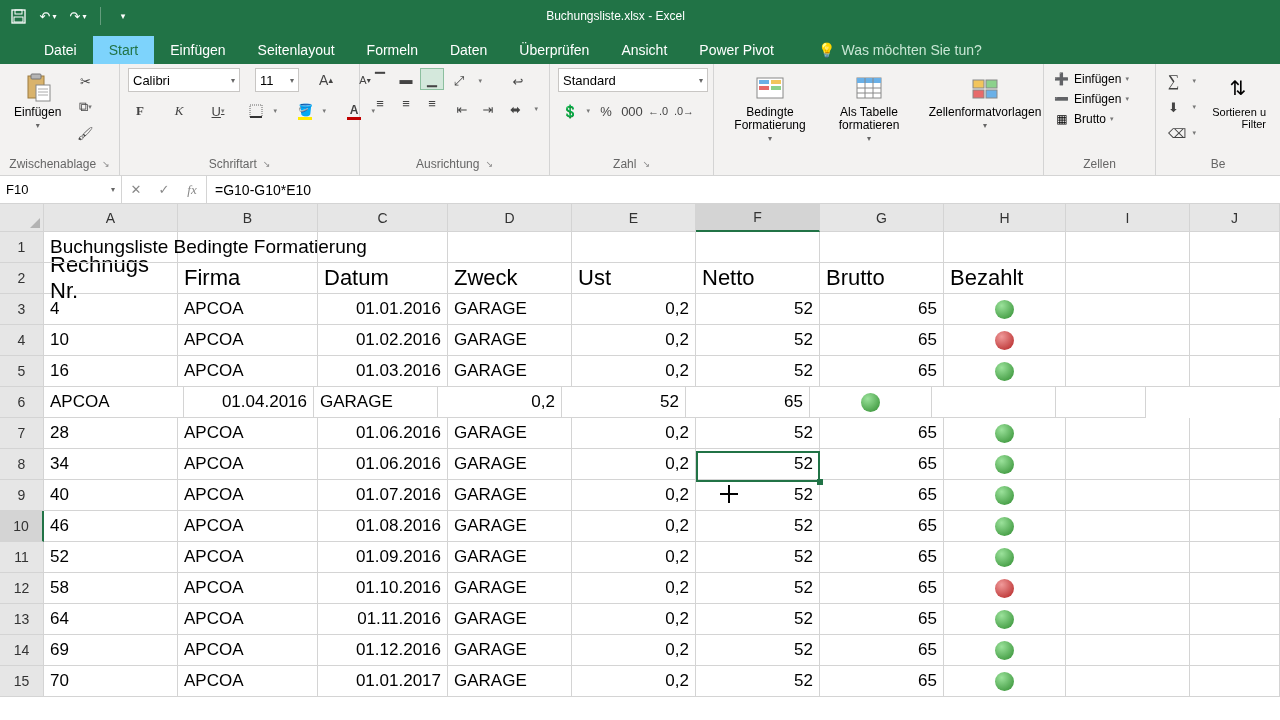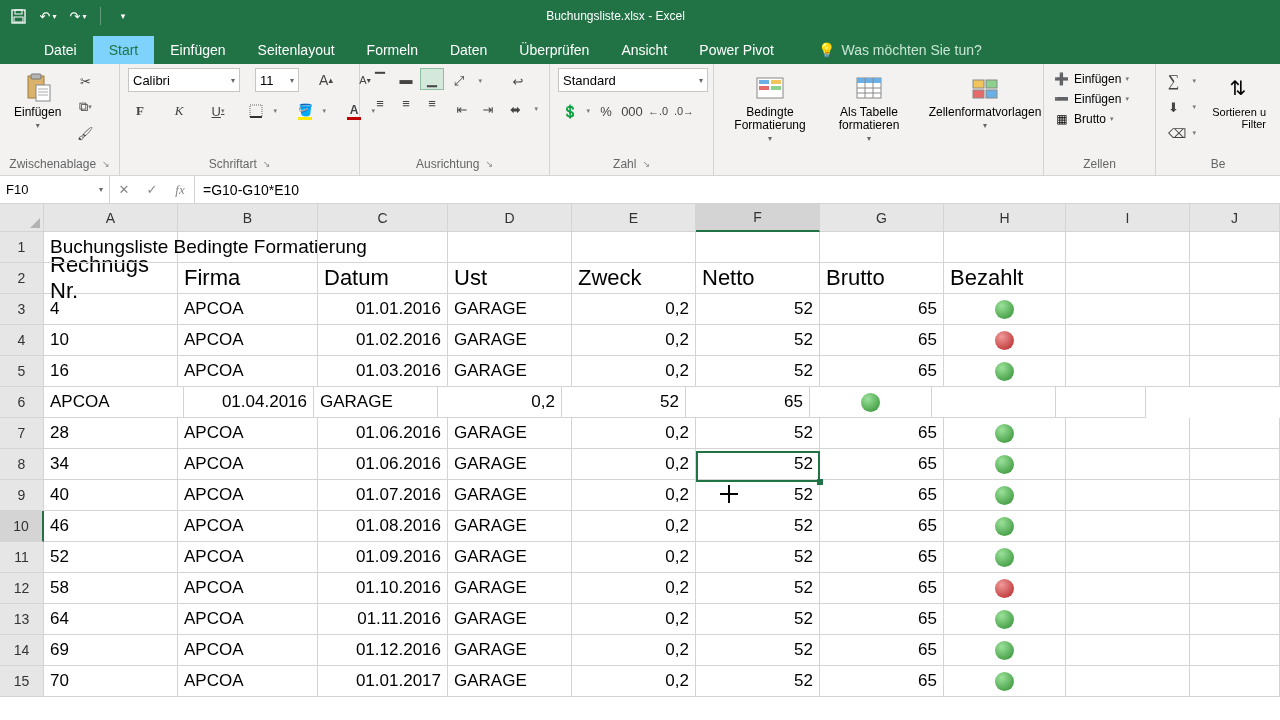--- a/index.html
+++ b/index.html
@@ -48,21 +48,21 @@
 .fill-yellow{background:#ffeb00;height:3px;width:14px;}
 .fill-red{background:#c00000;height:3px;width:14px;}
 .color-swatch-stack{display:flex;flex-direction:column;align-items:center;}
 
 .cells-row{display:flex;flex-direction:column;gap:2px;padding-top:2px;}
 .cells-item{display:flex;align-items:center;gap:4px;font-size:12px;cursor:pointer;padding:1px 2px;}
 .cells-item .ci-ico{width:16px;height:16px;display:flex;align-items:center;justify-content:center;}
 
 
 .formula-bar{height:28px;display:flex;align-items:stretch;border-bottom:1px solid #d4d4d4;background:#fff;}
-.name-box{width:110px;border-right:1px solid #d4d4d4;display:flex;align-items:center;padding:6px 6px;justify-content:space-between;font-size:13px;}
+.name-box{width:122px;border-right:1px solid #d4d4d4;display:flex;align-items:center;padding:6px 6px;justify-content:space-between;font-size:13px;}
 .nb-caret{font-size:8px;color:#666;}
 .fb-btns{display:flex;align-items:center;border-right:1px solid #d4d4d4;}
 .fb-btn{width:28px;display:flex;align-items:center;justify-content:center;color:#888;font-size:13px;}
 .fb-fx{font-style:italic;font-family:'Times New Roman',serif;}
 .formula-input{flex:1;display:flex;align-items:center;padding:0 8px;font-size:14px;}
 
 
 .grid-wrap{position:relative;}
 .col-headers{display:flex;height:28px;}
 .selall{width:44px;border-right:1px solid #d4d4d4;border-bottom:1px solid #d4d4d4;background:#e6e6e6;position:relative;}
@@ -391,22 +391,22 @@
         <div class="cell cG"></div>
         <div class="cell cH"></div>
         <div class="cell cI"></div>
         <div class="cell cJ"></div>
       </div>
       <div class="row r2">
         <div class="rh">2</div>
         <div class="cell cA">Rechnugs Nr.</div>
         <div class="cell cB">Firma</div>
         <div class="cell cC">Datum</div>
+        <div class="cell cD">Zweck</div>
         <div class="cell cE">Ust</div>
-        <div class="cell cD">Zweck</div>
         <div class="cell cF">Netto</div>
         <div class="cell cG">Brutto</div>
         <div class="cell cH">Bezahlt</div>
         <div class="cell cI"></div>
         <div class="cell cJ"></div>
       </div>
       <div class="row ">
         <div class="rh">3</div>
         <div class="cell cA">4</div>
         <div class="cell cB">APCOA</div>

